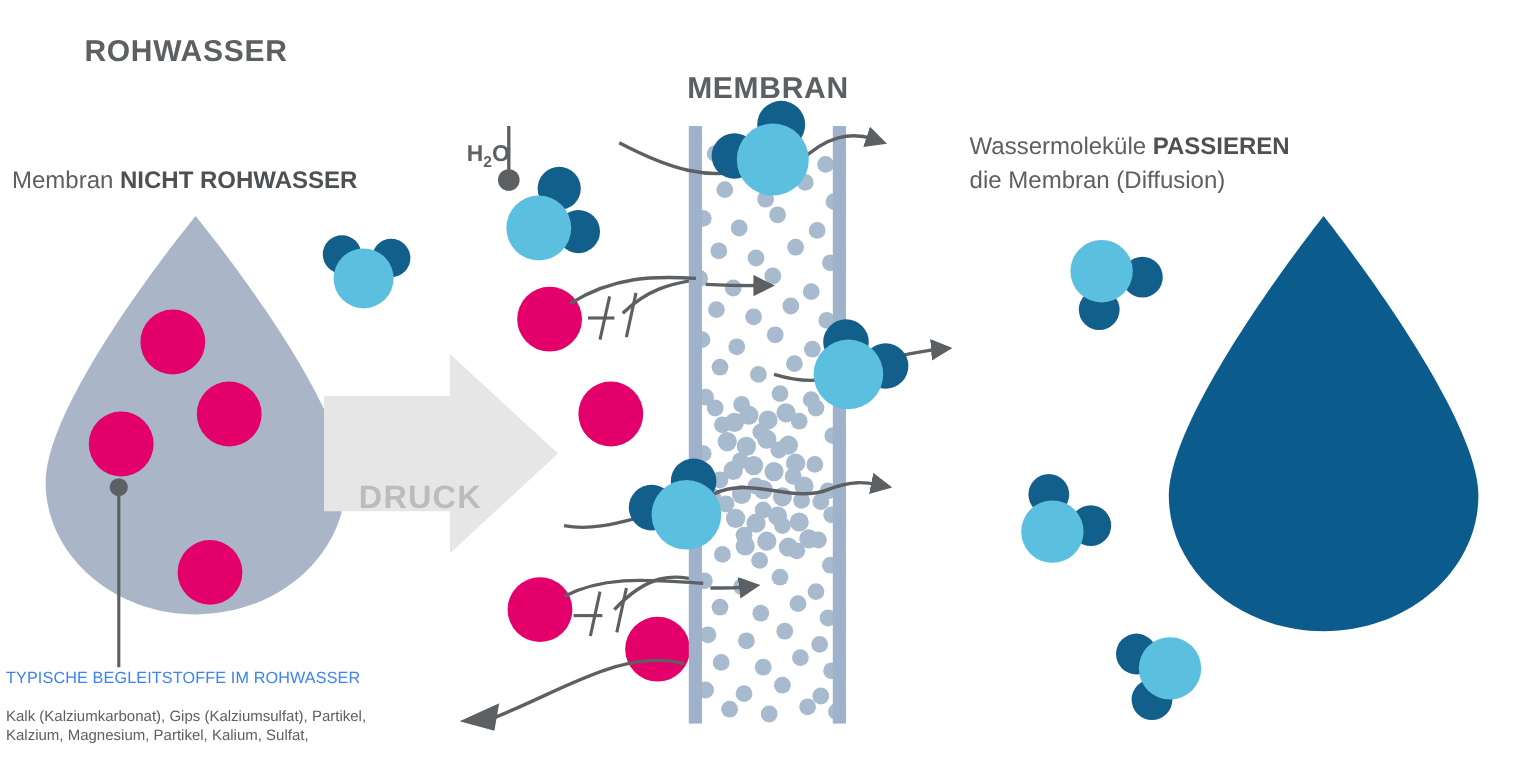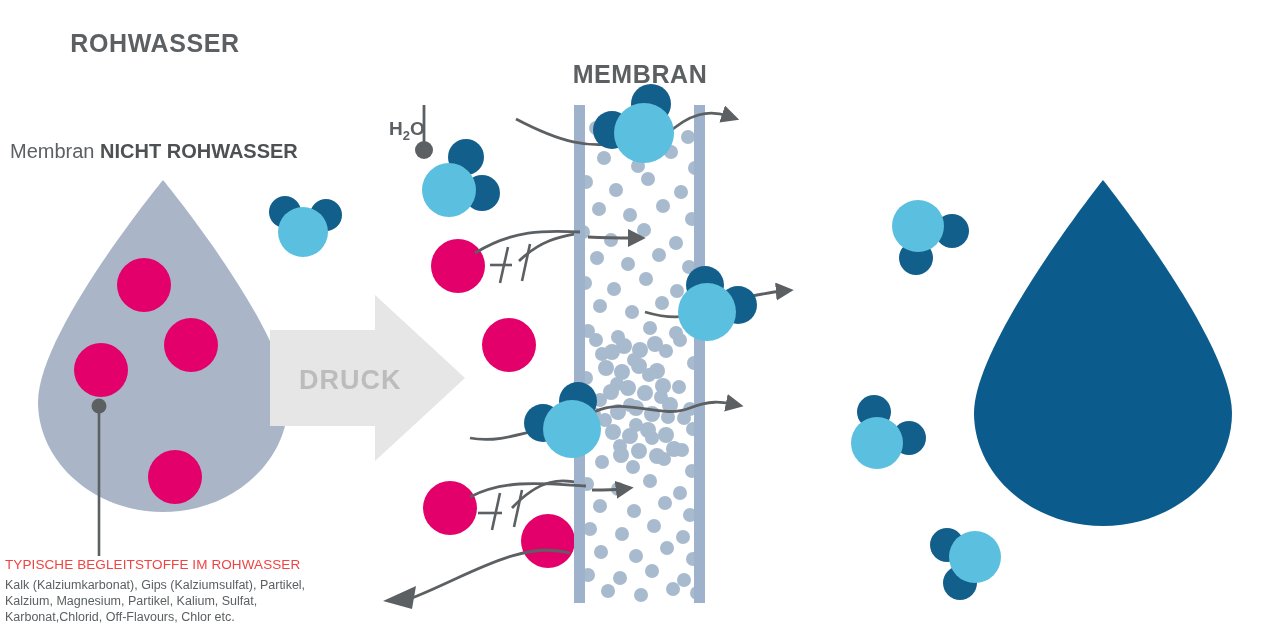--- a/index.html
+++ b/index.html
@@ -3,23 +3,23 @@
 <meta charset="utf-8">
 <style>
   html,body{margin:0;padding:0;background:#ffffff;}
   body{width:1280px;height:640px;overflow:hidden;font-family:"Liberation Sans",sans-serif;}
   #stage{position:relative;width:1232px;height:640px;background:#fff;}
   svg#art{position:absolute;left:0;top:0;width:1280px;height:640px;}
   .txt{position:absolute;color:#5c6063;}
   .heading{font-weight:bold;font-size:25px;letter-spacing:.6px;line-height:31px;text-align:center;color:#5c6063;}
   .body-txt{font-size:20px;line-height:29px;color:#5c6063;font-weight:400;}
   .body-txt b{font-weight:bold;color:#4d5154;}
-  .footnote-title{font-size:13.5px;line-height:17px;color:#ef4444;letter-spacing:.1px;}
-  .footnote-body{font-size:12.5px;line-height:16px;color:#5c6063;}
-  .druck{position:absolute;font-size:27px;font-weight:bold;color:#bcbcbc;letter-spacing:1px;}
+  .footnote-title{font-size:13.5px;line-height:17px;color:#3b82f6;letter-spacing:.1px;}
+  .footnote-body{font-size:12.5px;line-height:16px;color:#5c6063;margin-top:12px;}
+  .druck{position:absolute;font-size:27px;font-weight:bold;color:#bcbcbc;letter-spacing:1px;margin-top:34px;}
   .h2o{position:absolute;font-size:19px;font-weight:bold;color:#5c6063;}
   .h2o sub{font-size:13px;}
 </style>
 </head>
 <body>
 
 <div id="stage">
 
   <svg id="art" viewBox="0 0 1280 640">
     <defs>
@@ -262,28 +262,31 @@
     <br>
     <span>MEMBRAN</span>
   </div>
 
 
   <div class="txt body-txt" style="left:10px;top:108px;width:370px;">
     <br>
     <span>Membran </span><b>NICHT ROHWASSER</b>
   </div>
 
+  <div class="txt body-txt" style="left:808px;top:108px;width:400px;">
+    <span>Wassermoleküle </span><b>PASSIEREN</b><br>
+    <span>die Membran (Diffusion)</span>
+  </div>
 
   <div class="druck" style="left:299px;top:365px;">DRUCK</div>
 
   <div class="h2o" style="left:389px;top:84px;margin-top:34px;">
     <span>H</span><sub>2</sub><span>O</span>
   </div>
 
   <div class="txt footnote-title" style="left:5px;top:556px;width:400px;">TYPISCHE BEGLEITSTOFFE IM ROHWASSER</div>
 
   <div class="txt footnote-body" style="left:5px;top:577px;width:400px;">
     <div>Kalk (Kalziumkarbonat), Gips (Kalziumsulfat), Partikel,</div>
     <div>Kalzium, Magnesium, Partikel, Kalium, Sulfat,</div>
-    <div>Karbonat,Chlorid, Off-Flavours, Chlor etc.</div>
   </div>
 
 </div>
 
 </body></html>

